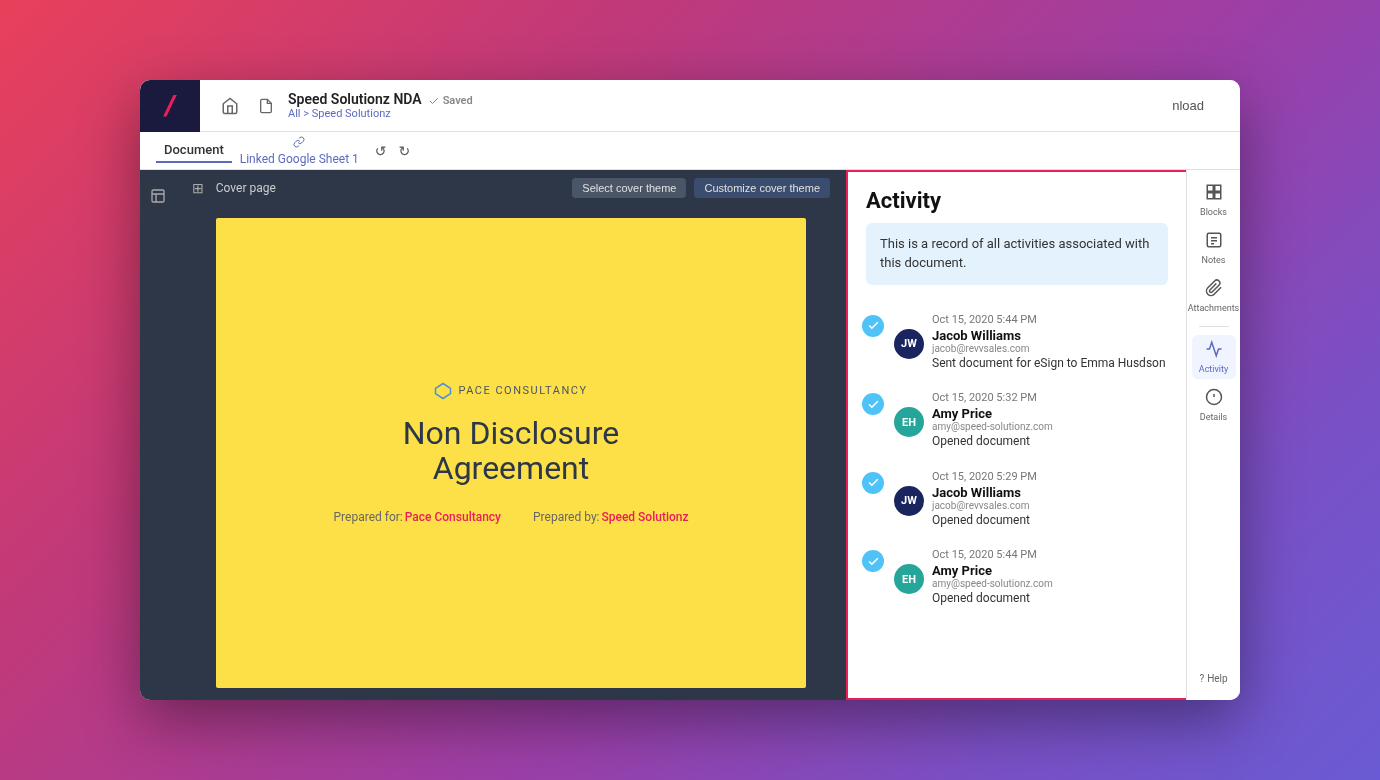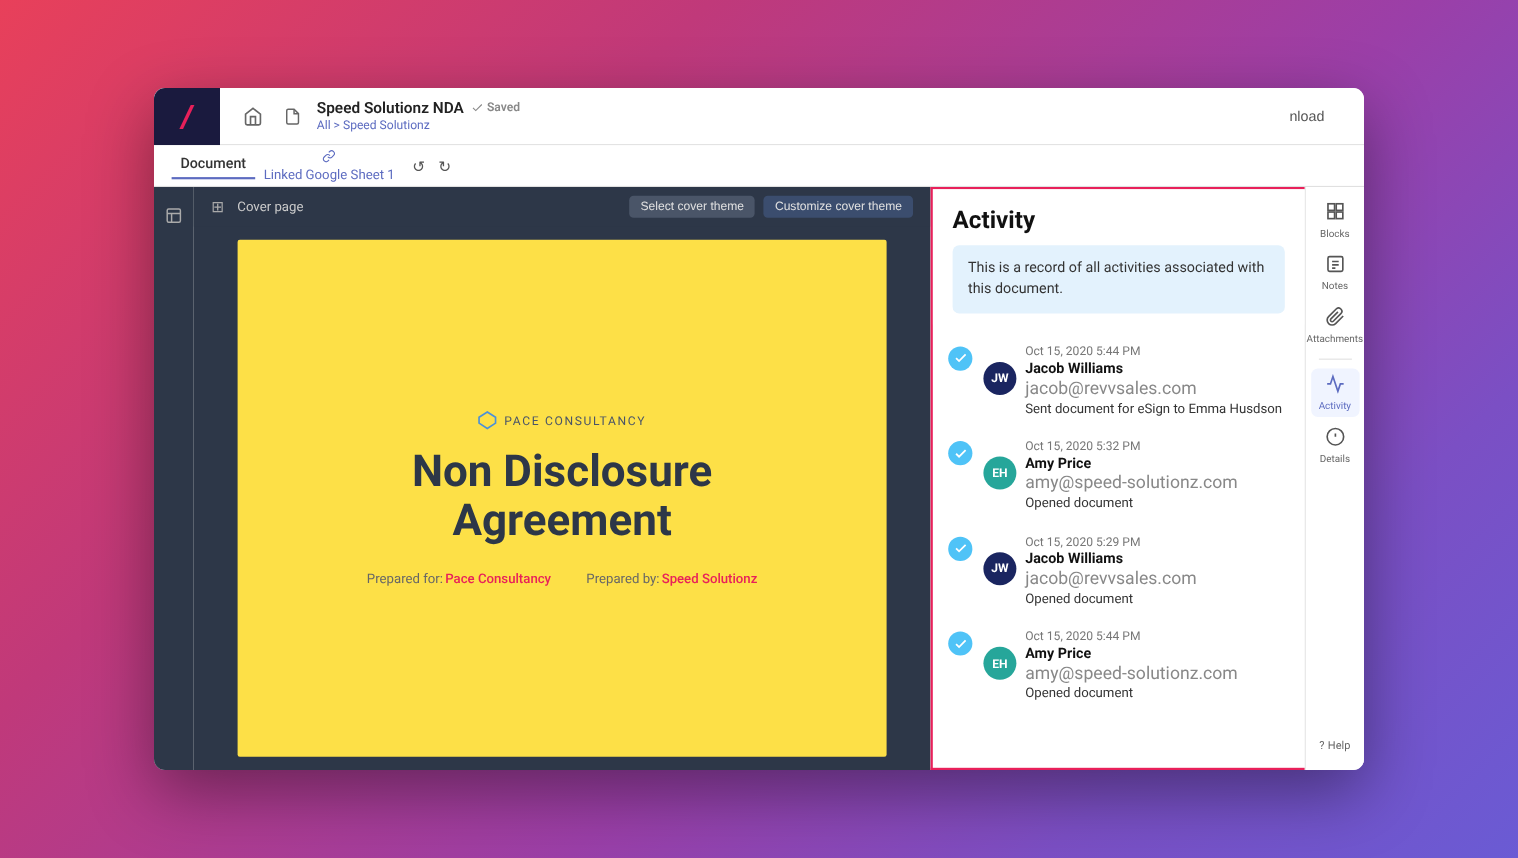--- a/index.html
+++ b/index.html
@@ -65,21 +65,21 @@
     }
     .doc-title-area {
       display: flex;
       flex-direction: column;
     }
     .doc-title {
       font-size: 14px;
       font-weight: 600;
       color: #222;
       display: flex;
-      align-items: flex-start;
+      align-items: flex-end;
       gap: 6px;
     }
     .saved-badge {
       font-size: 11px;
       color: #888;
       display: flex;
       align-items: center;
       gap: 3px;
     }
     .breadcrumb {
@@ -212,22 +212,22 @@
       font-size: 11px;
       letter-spacing: 1.5px;
       text-transform: uppercase;
     }
     .pace-logo-icon {
       width: 18px;
       height: 18px;
       color: #4a90d9;
     }
     .doc-main-title {
-      font-size: 40px;
-      font-weight: 700;
+      font-size: 32px;
+      font-weight: 400;
       color: #2d3748;
       text-align: center;
       line-height: 1.1;
     }
     .doc-prepared {
       display: flex;
       gap: 32px;
       margin-top: 8px;
       font-size: 12px;
     }
@@ -310,21 +310,21 @@
       font-weight: 700;
       color: #fff;
       flex-shrink: 0;
       margin-top: 16px;
     }
     .avatar.jw { background: #1a2560; }
     .avatar.eh { background: #26a69a; }
     .activity-details { flex: 1; }
     .activity-time { font-size: 11px; color: #777; margin-bottom: 2px; }
     .activity-name { font-size: 13px; font-weight: 700; color: #111; }
-    .activity-email { font-size: 16px; color: #888; }
+    .activity-email { font-size: 10px; color: #888; }
     .activity-action { font-size: 12px; color: #333; margin-top: 2px; line-height: 1.3; }
     
     .right-sidebar {
       width: 54px;
       background: #fff;
       border-left: 1px solid #e0e0e0;
       display: flex;
       flex-direction: column;
       align-items: center;
       padding: 8px 16px;

